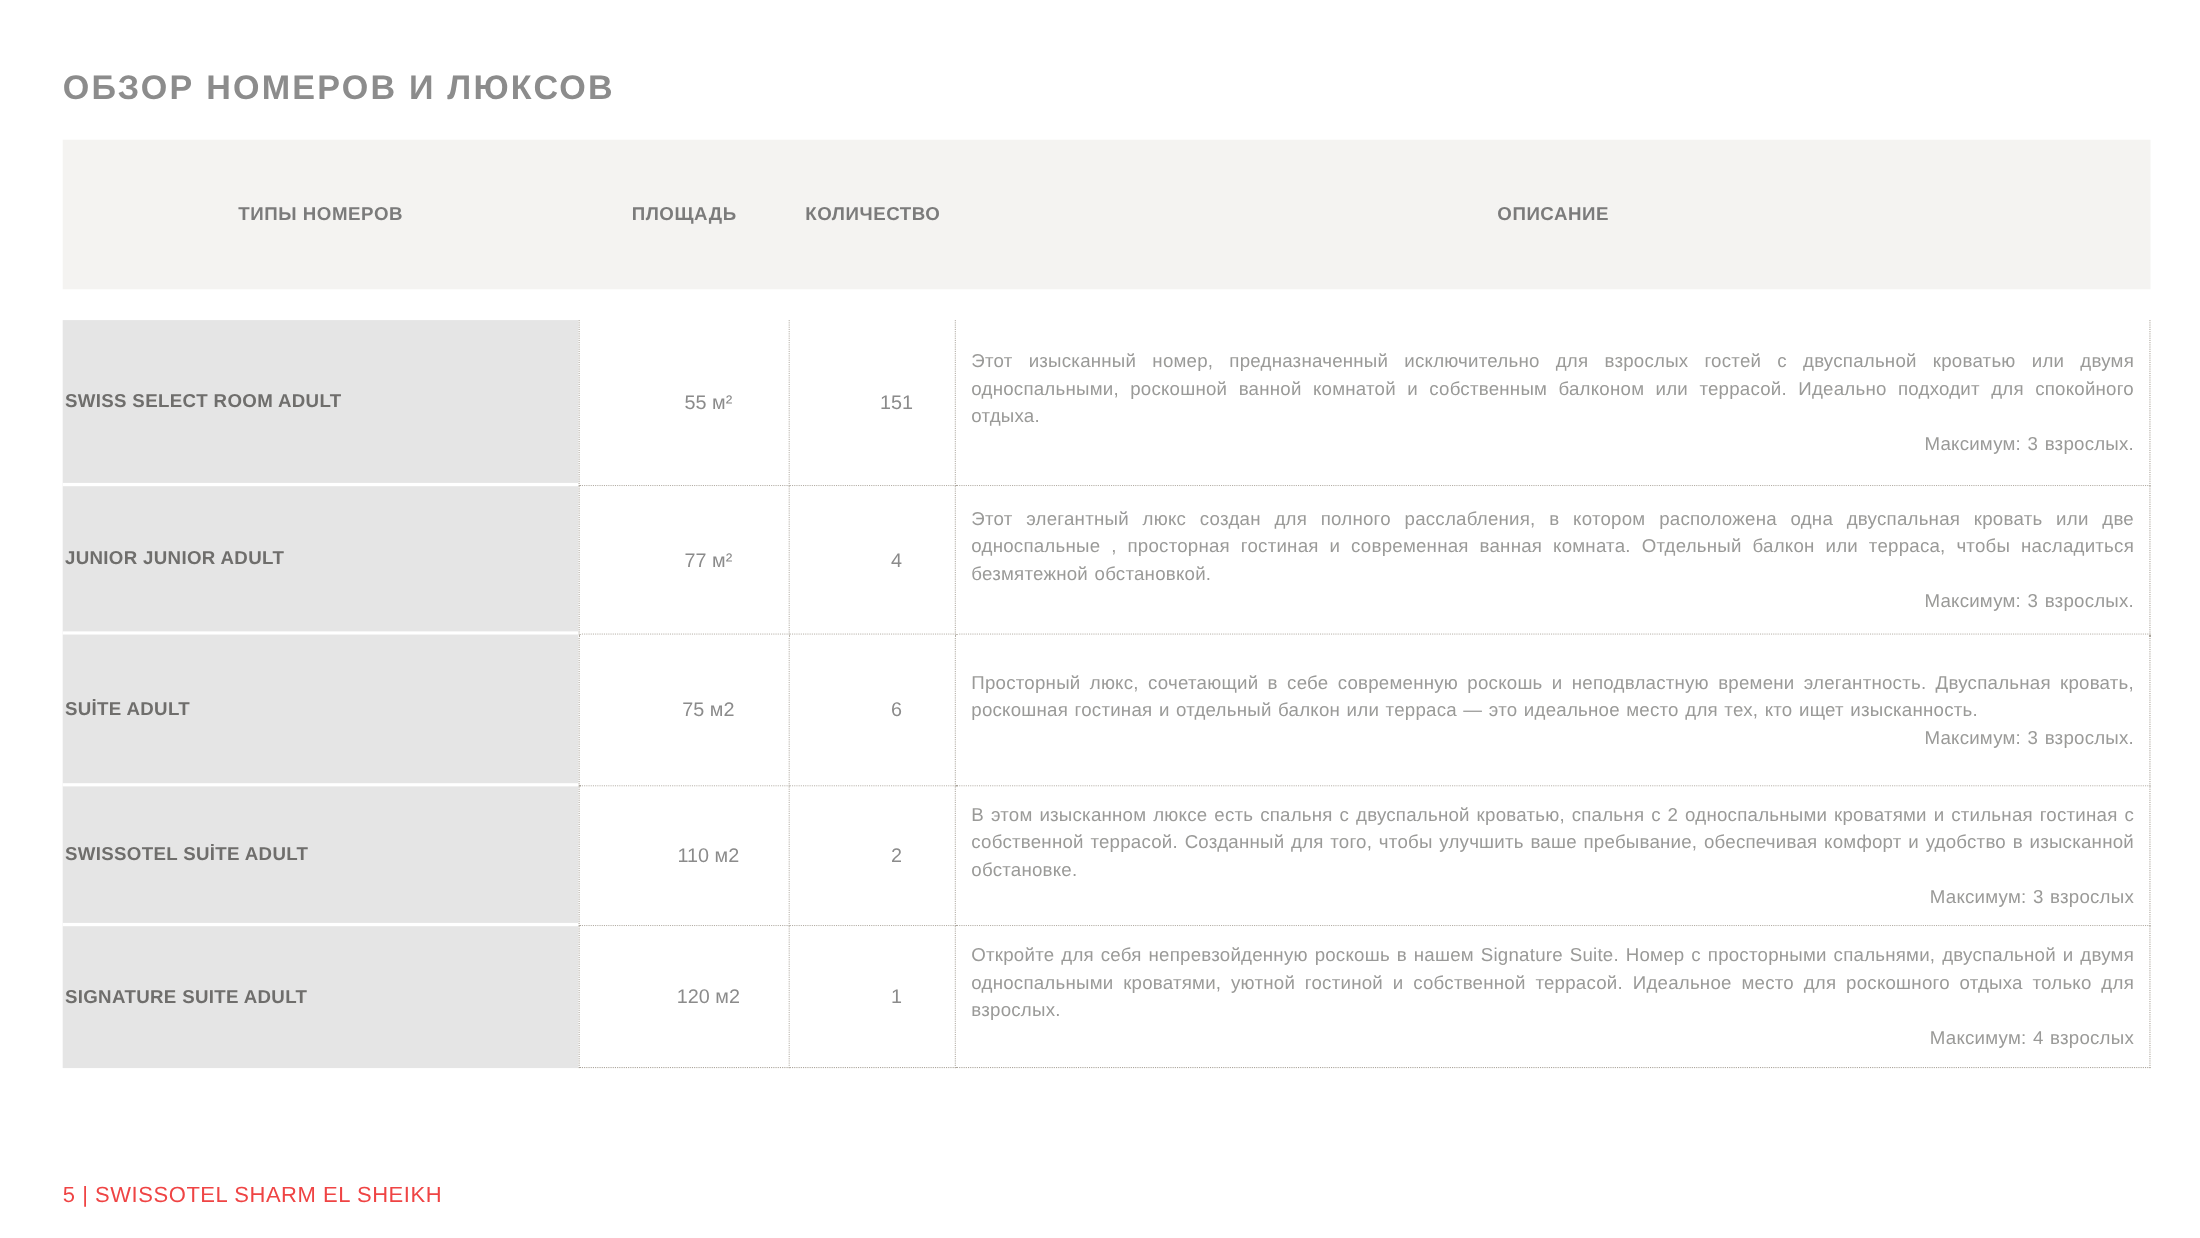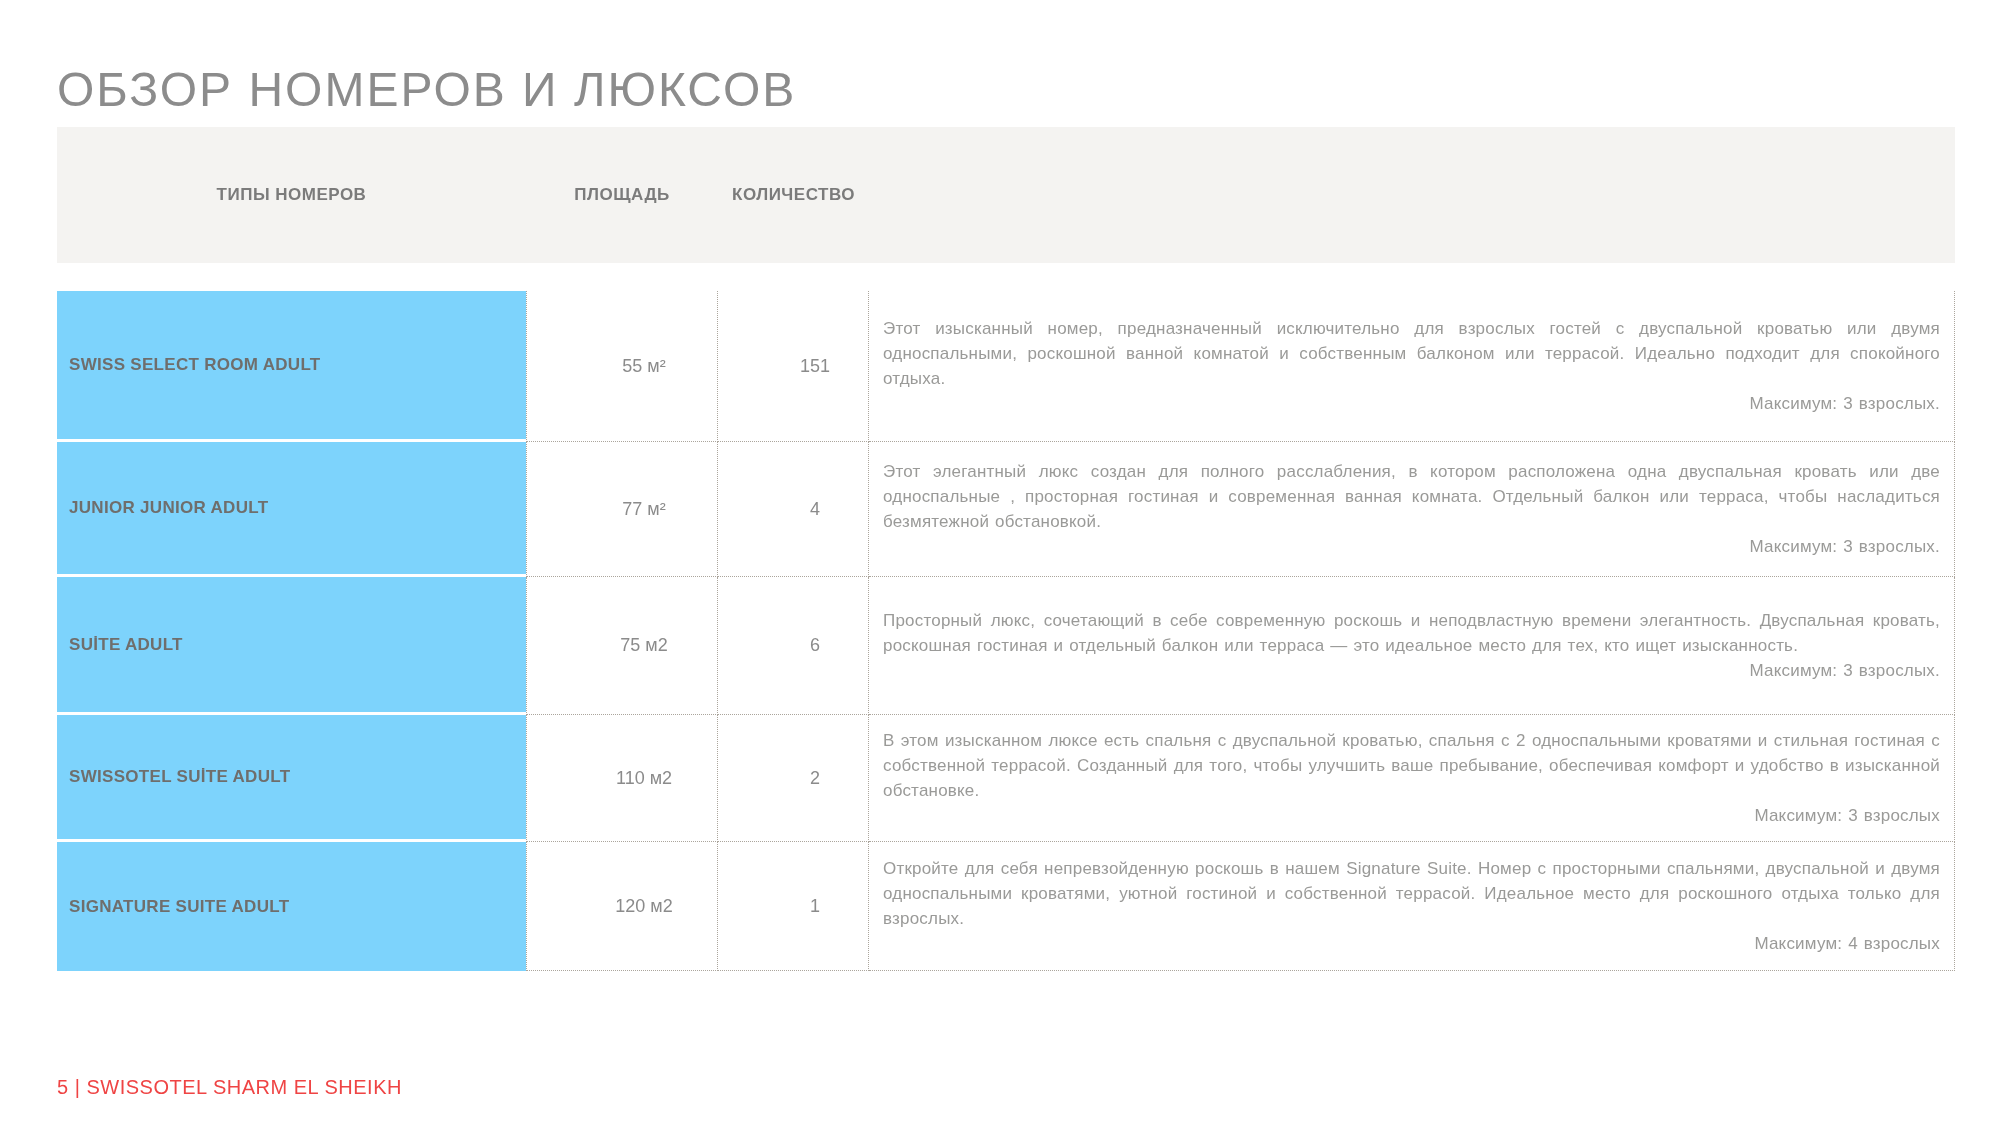--- a/index.html
+++ b/index.html
@@ -6,21 +6,21 @@
   html, body { background: #ffffff; }
   body {
     font-family: "Liberation Sans", sans-serif;
     width: 2000px; height: 1125px;
     position: relative; overflow: hidden;
   }
   .slide { position: absolute; inset: 0; background: #ffffff; }
 
   .slide-title {
     position: absolute; left: 57px; top: 62px;
-    font-size: 48px; font-weight: 400; color: #8c8c8c;
+    font-size: 31px; font-weight: 700; color: #8c8c8c;
     letter-spacing: 2px; white-space: nowrap;
   }
 
   .room-table {
     position: absolute; left: 57px; top: 127px; width: 1898px;
   }
   .t-header {
     display: grid;
     grid-template-columns: 469px 192px 151px 1086px;
     height: 136px;
@@ -37,23 +37,23 @@
     grid-template-columns: 469px 192px 151px 1086px;
   }
   .t-row:nth-of-type(2) { height: 151px; }
   .t-row:nth-of-type(3) { height: 135px; }
   .t-row:nth-of-type(4) { height: 138px; }
   .t-row:nth-of-type(5) { height: 127px; }
   .t-row:nth-of-type(6) { height: 129px; }
 
   .cell { min-height: 100%; margin-top: 28px; }
   .cell-type {
-    background: #7dd3fc;
+    background: #e5e5e5;
     display: flex; align-items: center;
-    padding-left: 12px;
+    padding-left: 2px;
     font-size: 17px; font-weight: 700; color: #6f6e6c;
     letter-spacing: 0.3px;
     border-bottom: 3px solid #ffffff;
   }
   .t-row:last-child .cell-type { border-bottom: none; }
 
   .cell-area, .cell-count, .cell-desc {
     background: #ffffff;
     border-right: 1px dotted #aba59c;
     border-bottom: 1px dotted #aba59c;
@@ -88,20 +88,21 @@
 
 <div class="slide">
 
   <h1 class="slide-title">ОБЗОР НОМЕРОВ И ЛЮКСОВ</h1>
 
   <div class="room-table">
     <div class="t-header">
       <div class="h-cell">ТИПЫ НОМЕРОВ</div>
       <div class="h-cell">ПЛОЩАДЬ</div>
       <div class="h-cell">КОЛИЧЕСТВО</div>
+      <div class="h-cell">ОПИСАНИЕ</div>
     </div>
 
   <div class="t-row">
     <div class="cell cell-type">SWISS SELECT ROOM ADULT</div>
     <div class="cell cell-area">55 м²</div>
     <div class="cell cell-count">151</div>
     <div class="cell cell-desc">
       <div class="desc-main">Этот изысканный номер, предназначенный исключительно для взрослых гостей с двуспальной кроватью или двумя односпальными, роскошной ванной комнатой и собственным балконом или террасой. Идеально подходит для спокойного отдыха.</div>
       <div class="desc-max">Максимум: 3 взрослых.</div>
     </div>

